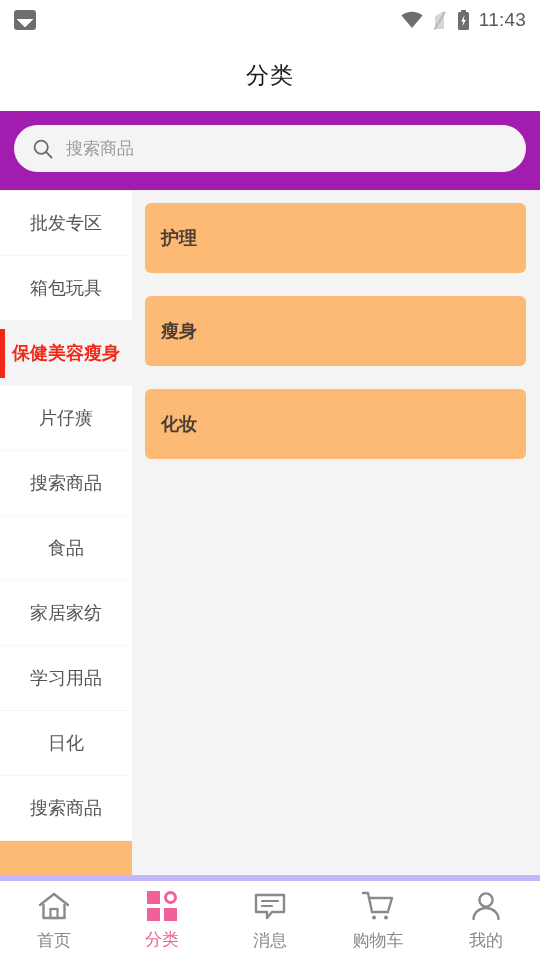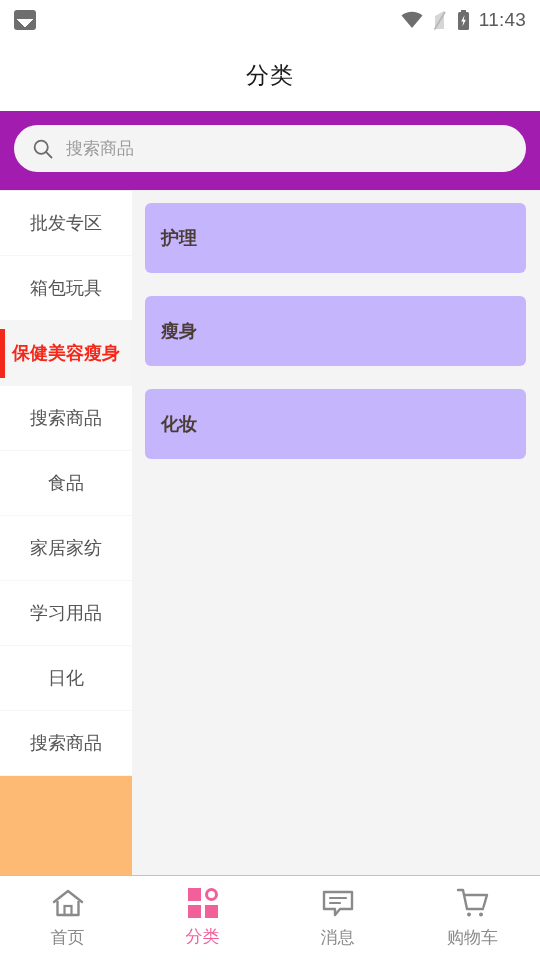--- a/index.html
+++ b/index.html
@@ -149,40 +149,40 @@
     background: #f4281a;
   }
 
   .content {
     flex: 1 1 auto;
     background: #f4f4f4;
     padding: 12px 14px 0 13px;
     overflow: hidden;
   }
   .cat-card {
-    background: #c4b5fd;
+    background: #fdba74;
     border-radius: 6px;
     height: 70px;
     margin-bottom: 23px;
     display: flex;
     align-items: center;
     padding: 0 16px;
   }
   .cat-card-label {
     font-size: 18px;
     color: #4b3d36;
     font-weight: bold;
   }
 
   
   .bottomnav {
     flex: 0 0 85px;
     height: 85px;
     background: #ffffff;
-    border-top: 1px solid #c4b5fd;
+    border-top: 6px solid #c4b5fd;
     display: flex;
     align-items: center;
   }
   .nav-item {
     flex: 1 1 0;
     height: 100%;
     display: flex;
     flex-direction: column;
     align-items: center;
     justify-content: center;
@@ -254,20 +254,23 @@
         <div class="side-item">
           <span>批发专区</span>
         </div>
         <div class="side-item">
           <span>箱包玩具</span>
         </div>
         <div class="side-item active">
           <span>保健美容瘦身</span>
         </div>
         <div class="side-item">
+          <span>片仔癀</span>
+        </div>
+        <div class="side-item">
           <span>搜索商品</span>
         </div>
         <div class="side-item">
           <span>食品</span>
         </div>
         <div class="side-item">
           <span>家居家纺</span>
         </div>
         <div class="side-item">
           <span>学习用品</span>
@@ -328,15 +331,24 @@
         <span style="display: block;">
           <svg class="nav-icon" viewBox="0 0 34 32">
             <path d="M2 3 L7 3 L11 22 L27 22" fill="none" stroke="#8a8a8a" stroke-width="2.4" stroke-linecap="round" stroke-linejoin="round"></path>
             <path d="M8 8 L31 8 L27.5 20" fill="none" stroke="#8a8a8a" stroke-width="2.4" stroke-linecap="round" stroke-linejoin="round"></path>
             <circle cx="13" cy="27.5" r="2" fill="#8a8a8a"></circle>
             <circle cx="25" cy="27.5" r="2" fill="#8a8a8a"></circle>
           </svg>
         </span>
         <span class="nav-label">购物车</span>
       </div>
+      <div class="nav-item">
+        <span style="display: block;">
+          <svg class="nav-icon" viewBox="0 0 34 32">
+            <circle cx="17" cy="10" r="6.6" fill="none" stroke="#8a8a8a" stroke-width="2.4"></circle>
+            <path d="M4.5 29 A12.5 11 0 0 1 29.5 29" fill="none" stroke="#8a8a8a" stroke-width="2.4" stroke-linecap="round"></path>
+          </svg>
+        </span>
+        <span class="nav-label">我的</span>
+      </div>
     </div>
 
 </div>
 
 </body></html>

